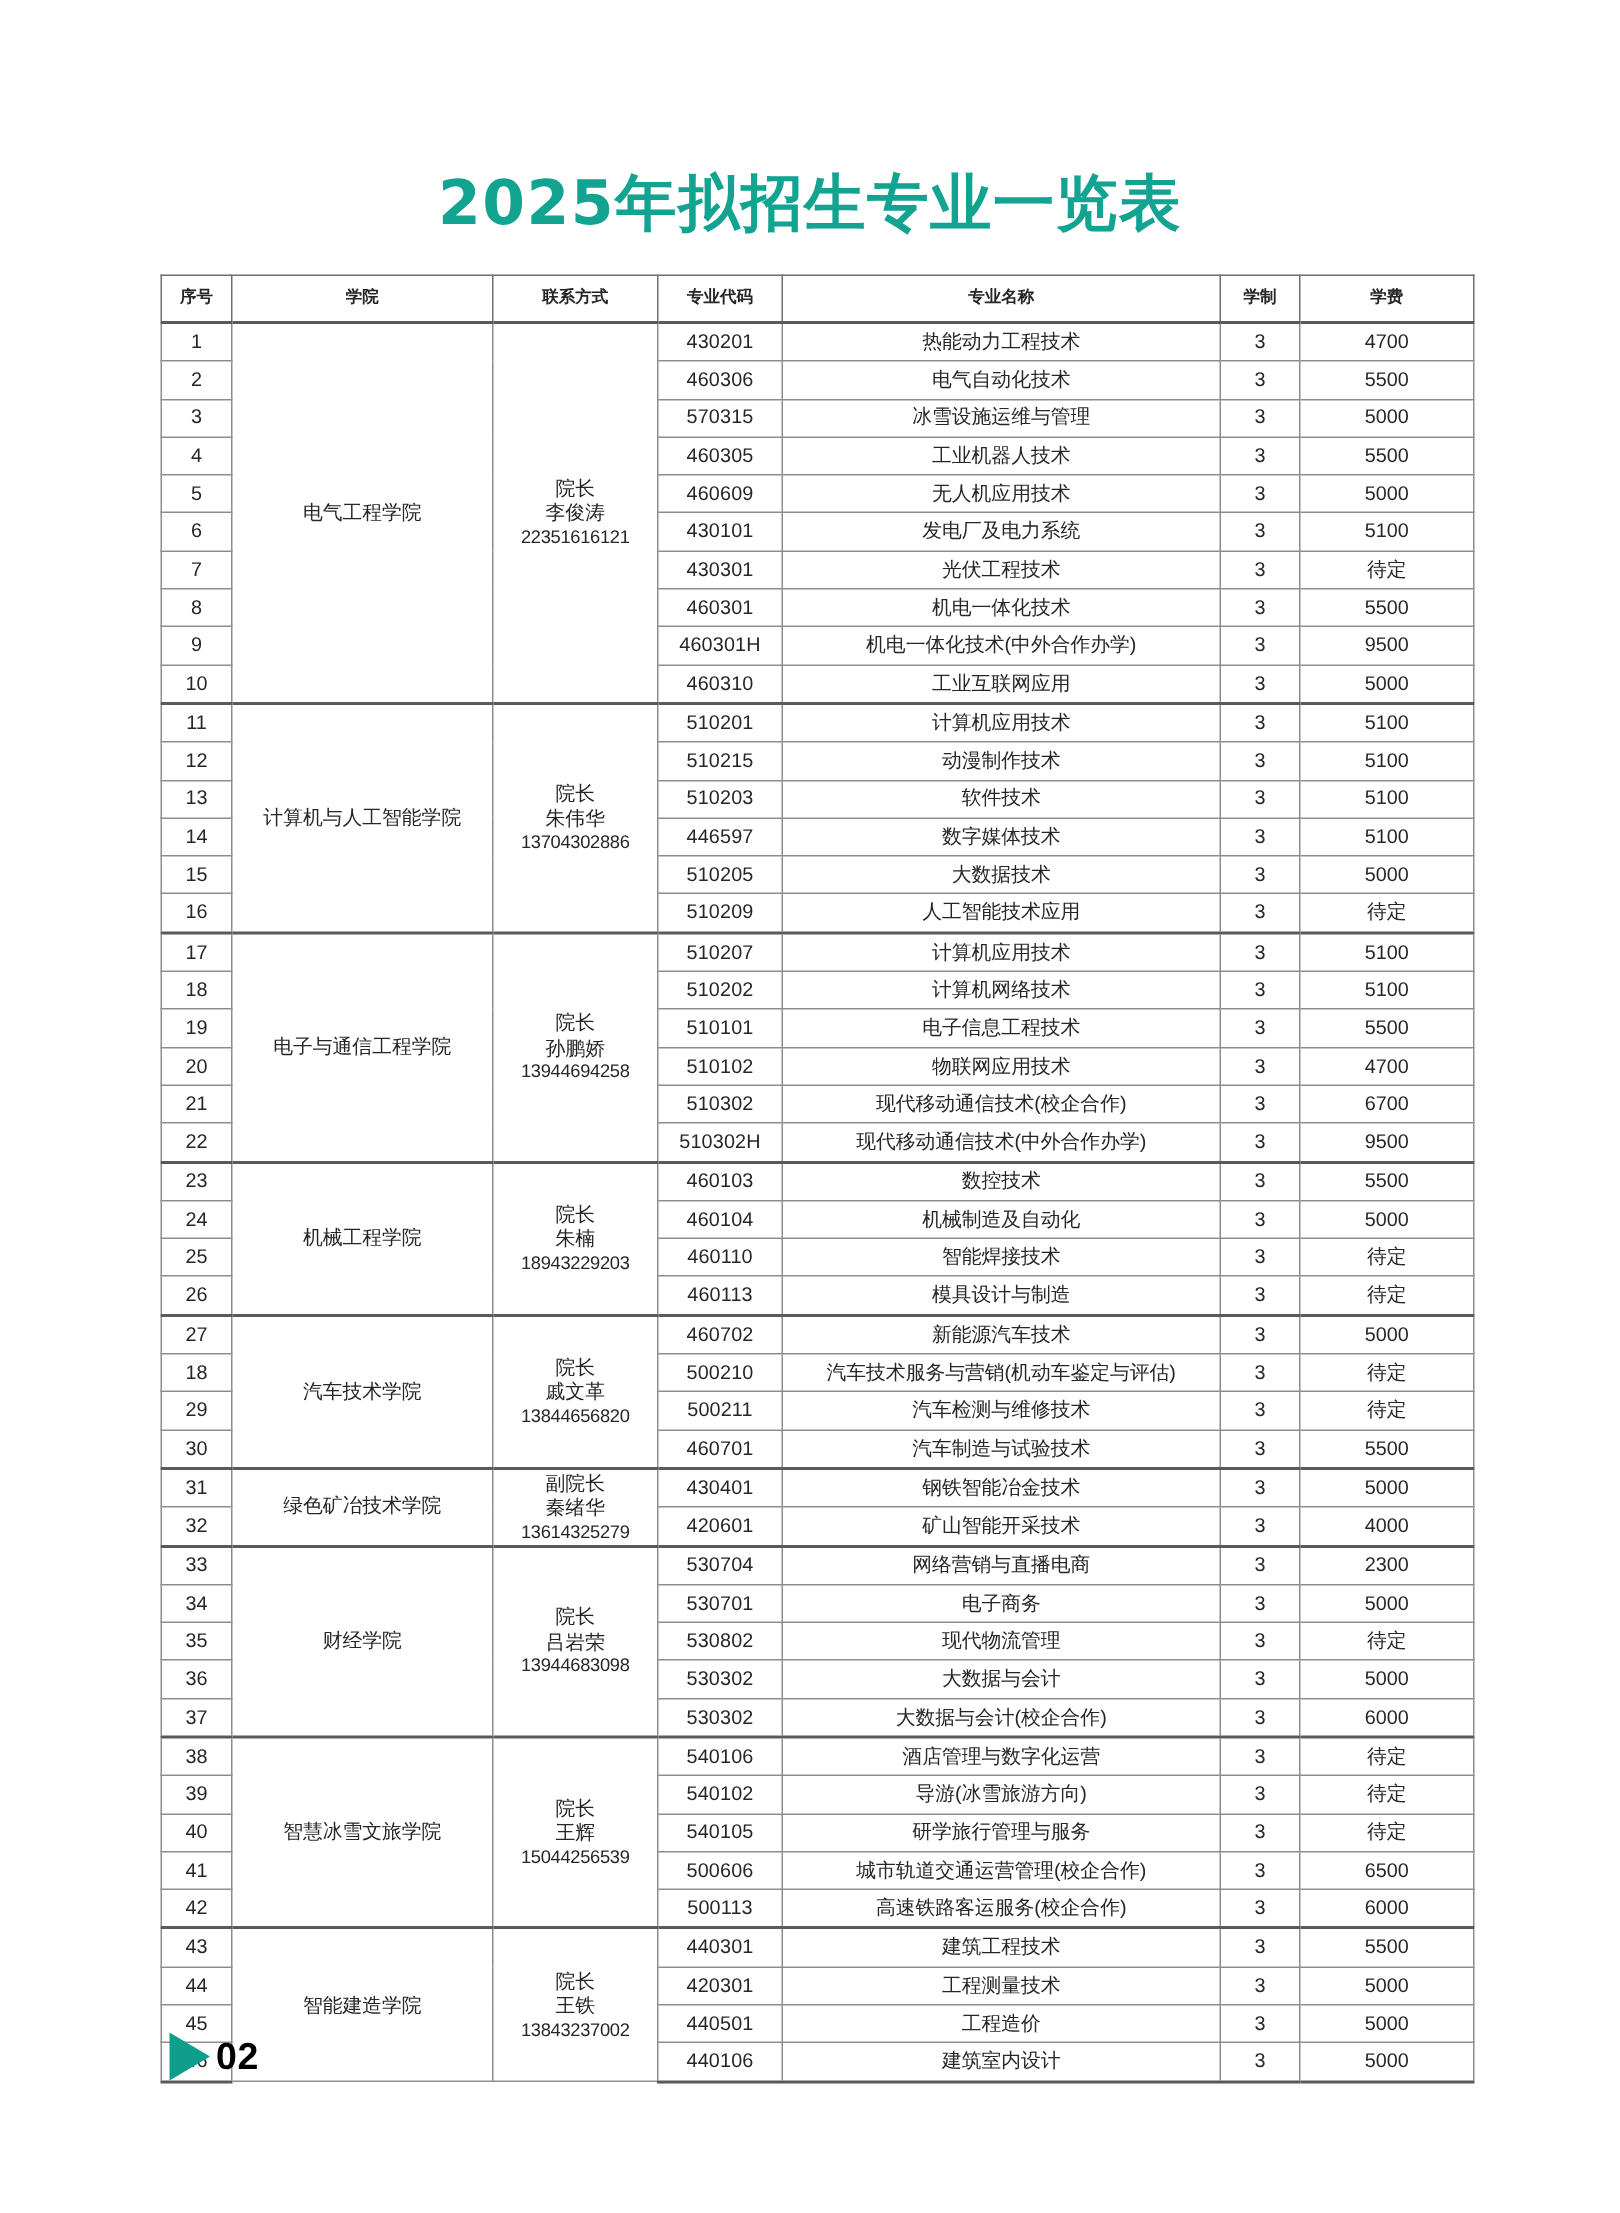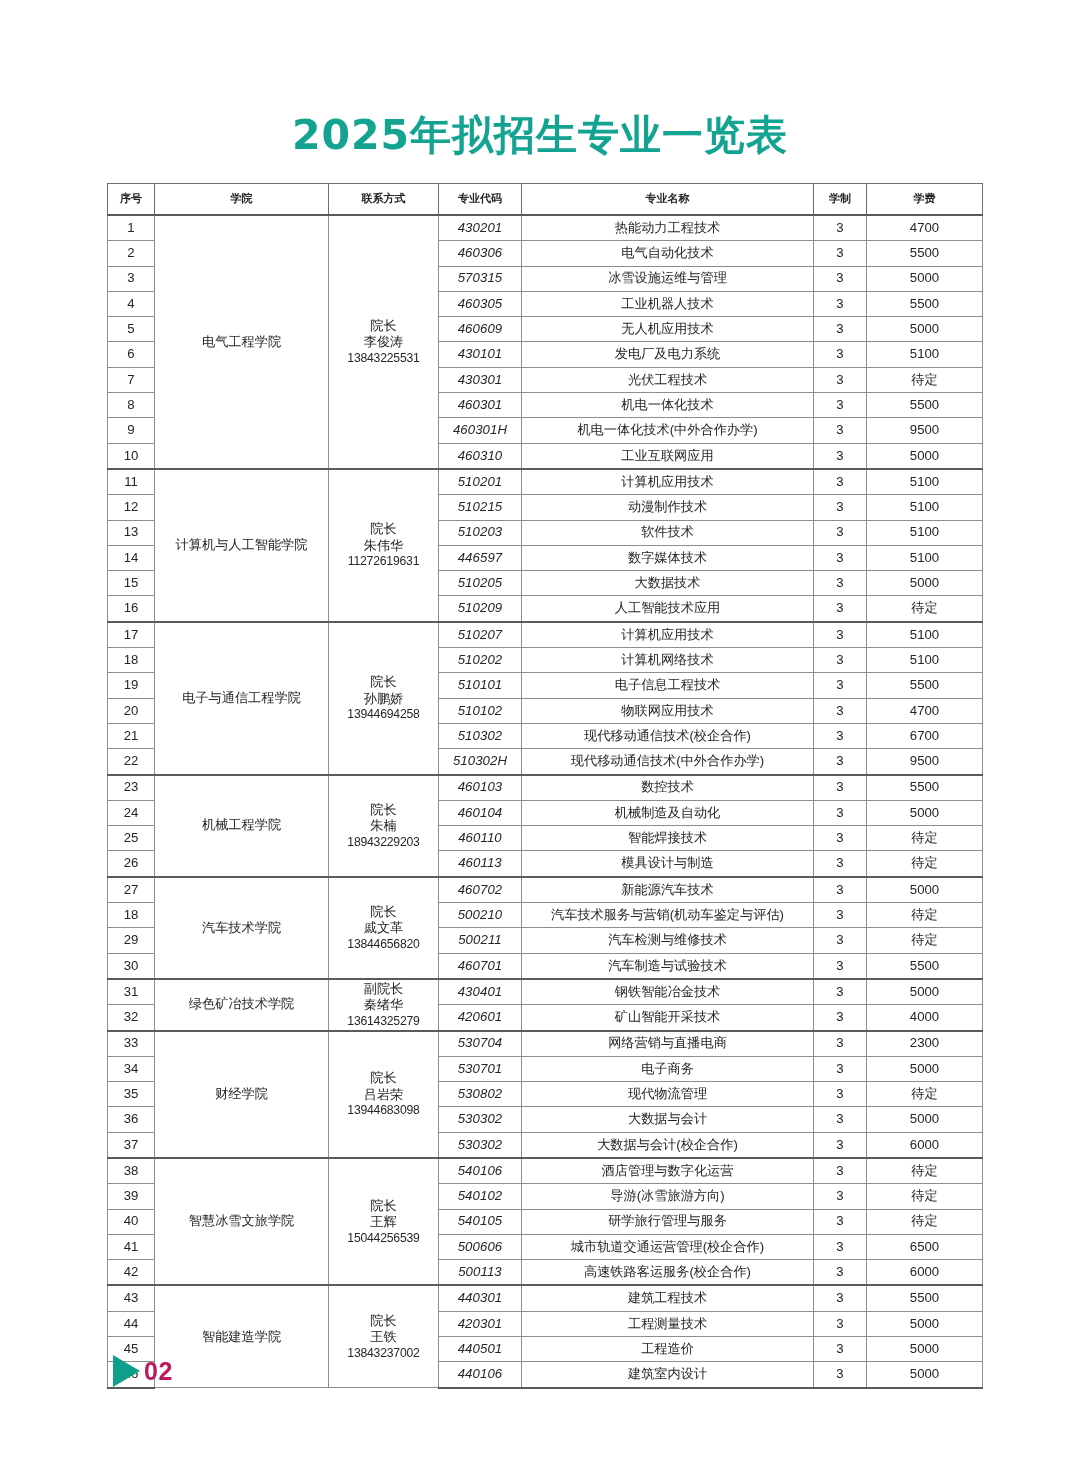--- a/index.html
+++ b/index.html
@@ -97,21 +97,20 @@
     display: block;
   }
   td.col-contact .phone {
     font-size: 12.2px;
     letter-spacing: -0.2px;
   }
 
   td.col-code {
     font-size: 13.4px;
     letter-spacing: 0.1px;
-    font-style: italic;
   }
 
   td.col-name { font-size: 13.4px; }
   td.col-years { font-size: 13.4px; }
   td.col-fee { font-size: 13.4px; }
 
   tr.group-start > td,
   tr.group-start > th {
     border-top: 2px solid #5a5a5a;
   }
@@ -133,21 +132,21 @@
     width: 0;
     height: 0;
     border-top: 16px solid transparent;
     border-bottom: 16px solid transparent;
     border-left: 27px solid #0f9e8c;
   }
 
   .footer-number {
     font-size: 25px;
     font-weight: 600;
-    color: #be185d;
+    color: #000000;
     font-family: "Liberation Sans", sans-serif;
     letter-spacing: 0.5px;
   }
 </style>
 </head>
 <body>
 
 <div class="page">
 
   <div class="page-title">2025年拟招生专业一览表</div>
@@ -174,21 +173,21 @@
           <th>学费</th>
         </tr>
       </thead>
       <tbody id="majors-body">
           <tr class="group-start">
             <td class="col-no">1</td>
             <td class="col-college" rowspan="10">电气工程学院</td>
             <td class="col-contact" rowspan="10">
               <span class="role">院长</span>
               <span class="person">李俊涛</span>
-              <span class="phone">13843225531</span>
+              <span class="phone">22351616121</span>
             </td>
             <td class="col-code">430201</td>
             <td class="col-name">热能动力工程技术</td>
             <td class="col-years">3</td>
             <td class="col-fee">4700</td>
           </tr>
           <tr>
             <td class="col-no">2</td>
             <td class="col-code">460306</td>
             <td class="col-name">电气自动化技术</td>
@@ -250,21 +249,21 @@
             <td class="col-name">工业互联网应用</td>
             <td class="col-years">3</td>
             <td class="col-fee">5000</td>
           </tr>
           <tr class="group-start">
             <td class="col-no">11</td>
             <td class="col-college" rowspan="6">计算机与人工智能学院</td>
             <td class="col-contact" rowspan="6">
               <span class="role">院长</span>
               <span class="person">朱伟华</span>
-              <span class="phone">11272619631</span>
+              <span class="phone">13704302886</span>
             </td>
             <td class="col-code">510201</td>
             <td class="col-name">计算机应用技术</td>
             <td class="col-years">3</td>
             <td class="col-fee">5100</td>
           </tr>
           <tr>
             <td class="col-no">12</td>
             <td class="col-code">510215</td>
             <td class="col-name">动漫制作技术</td>

